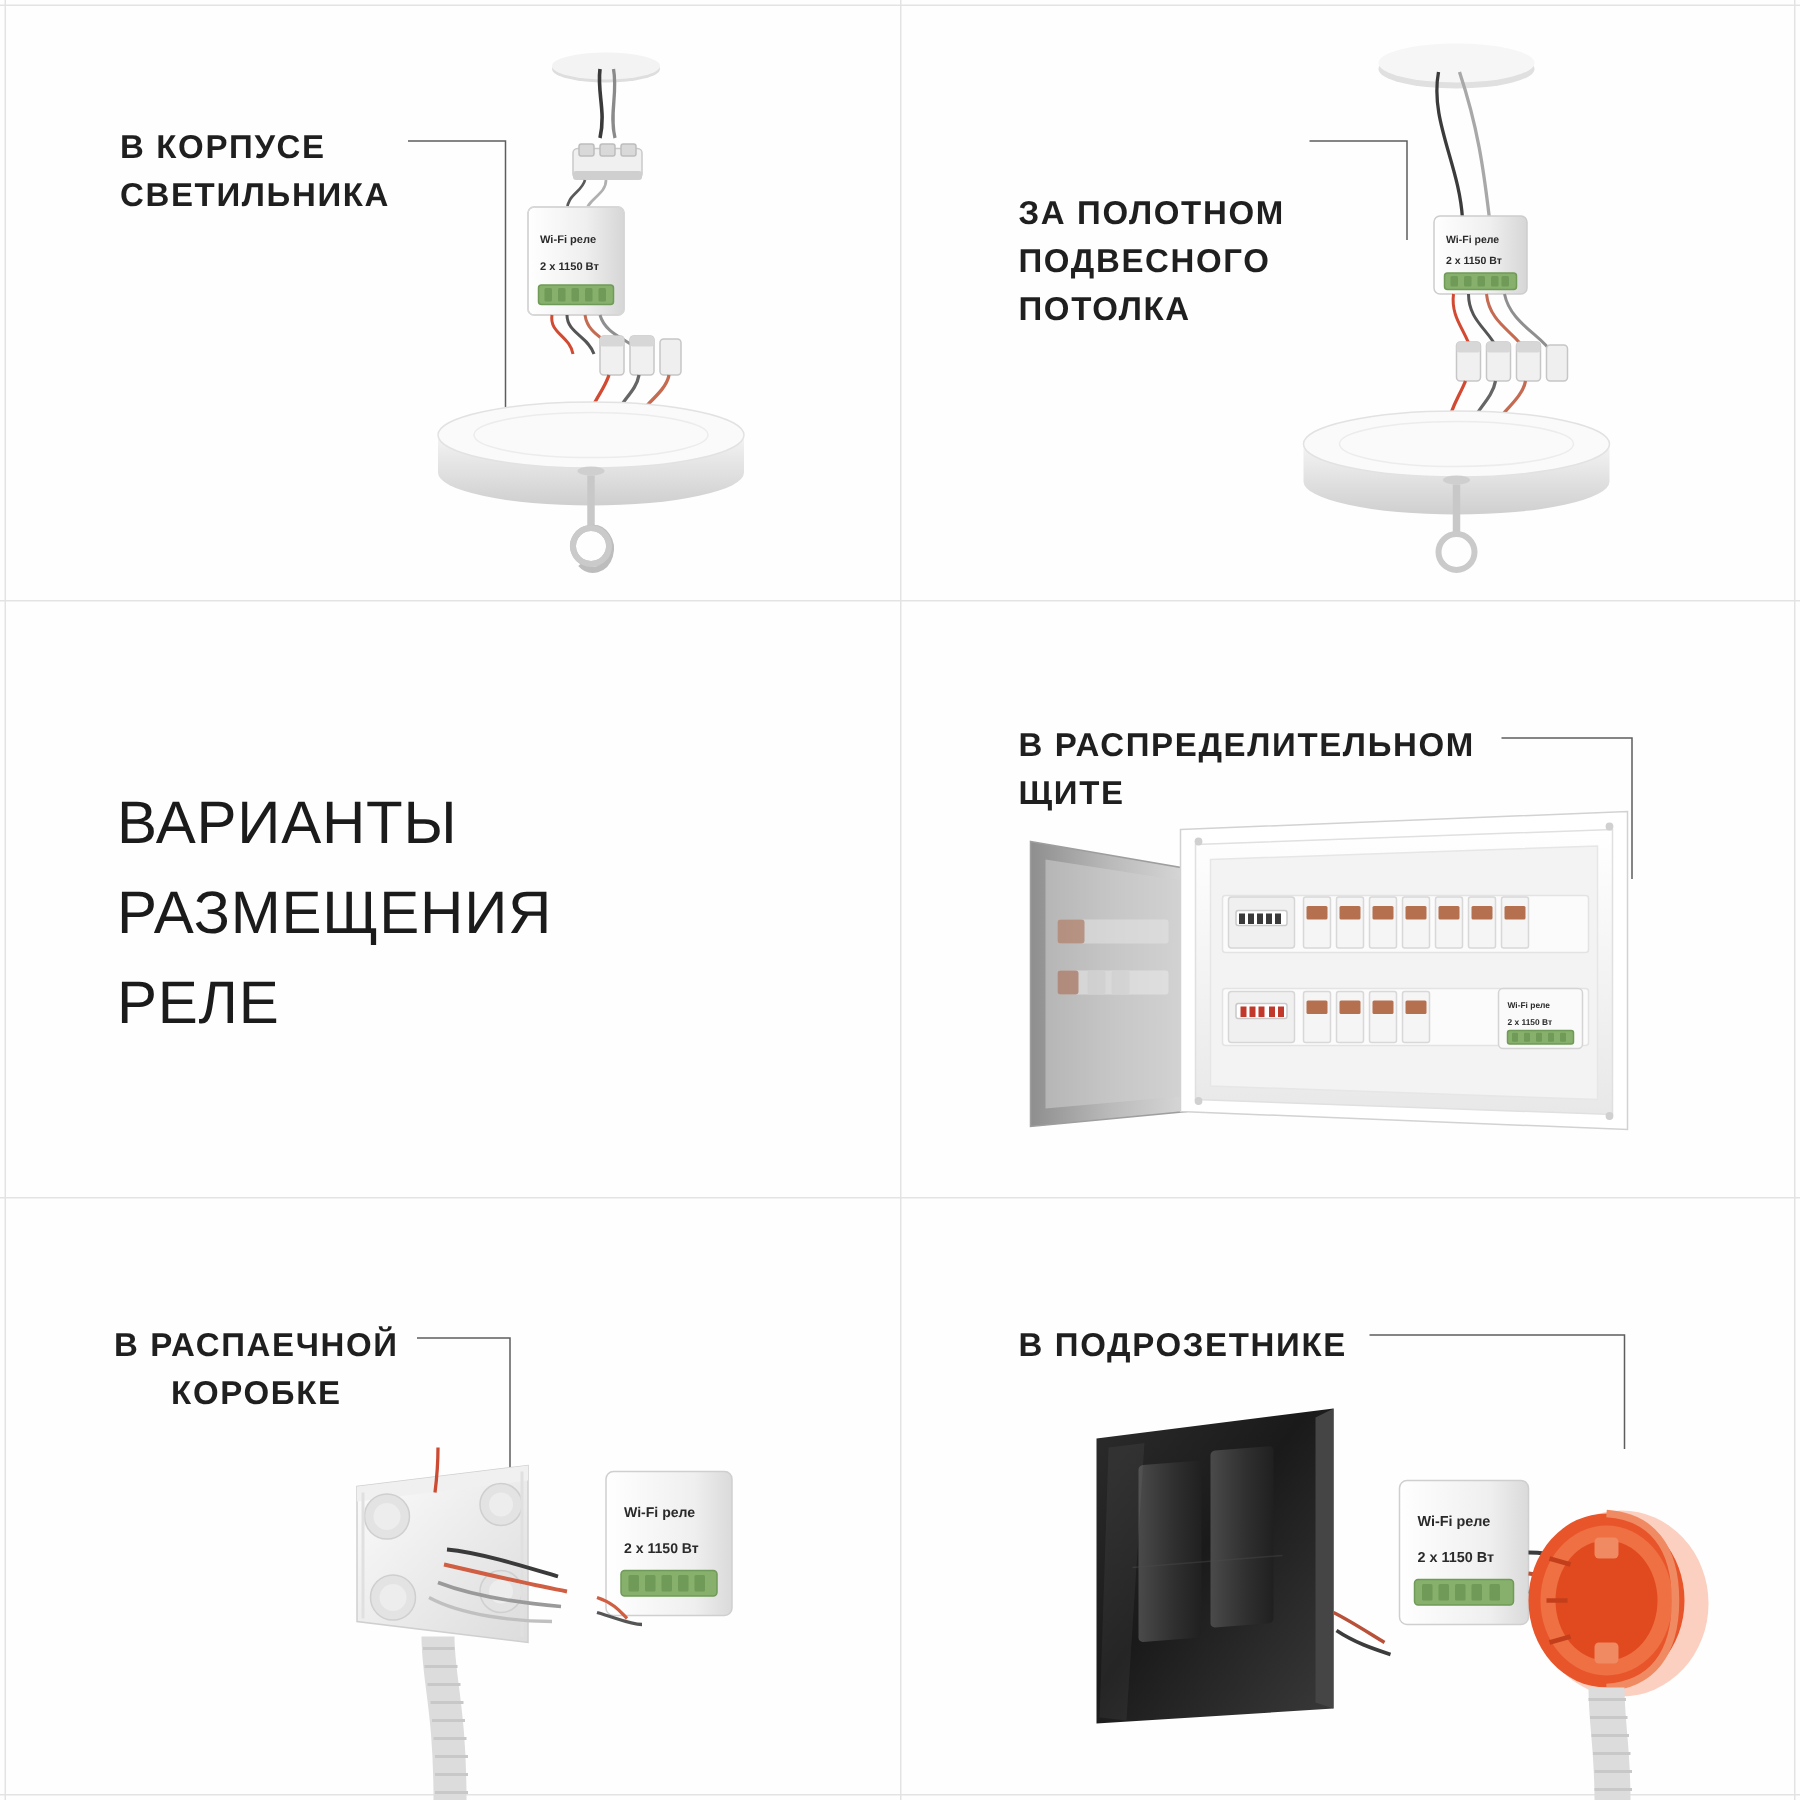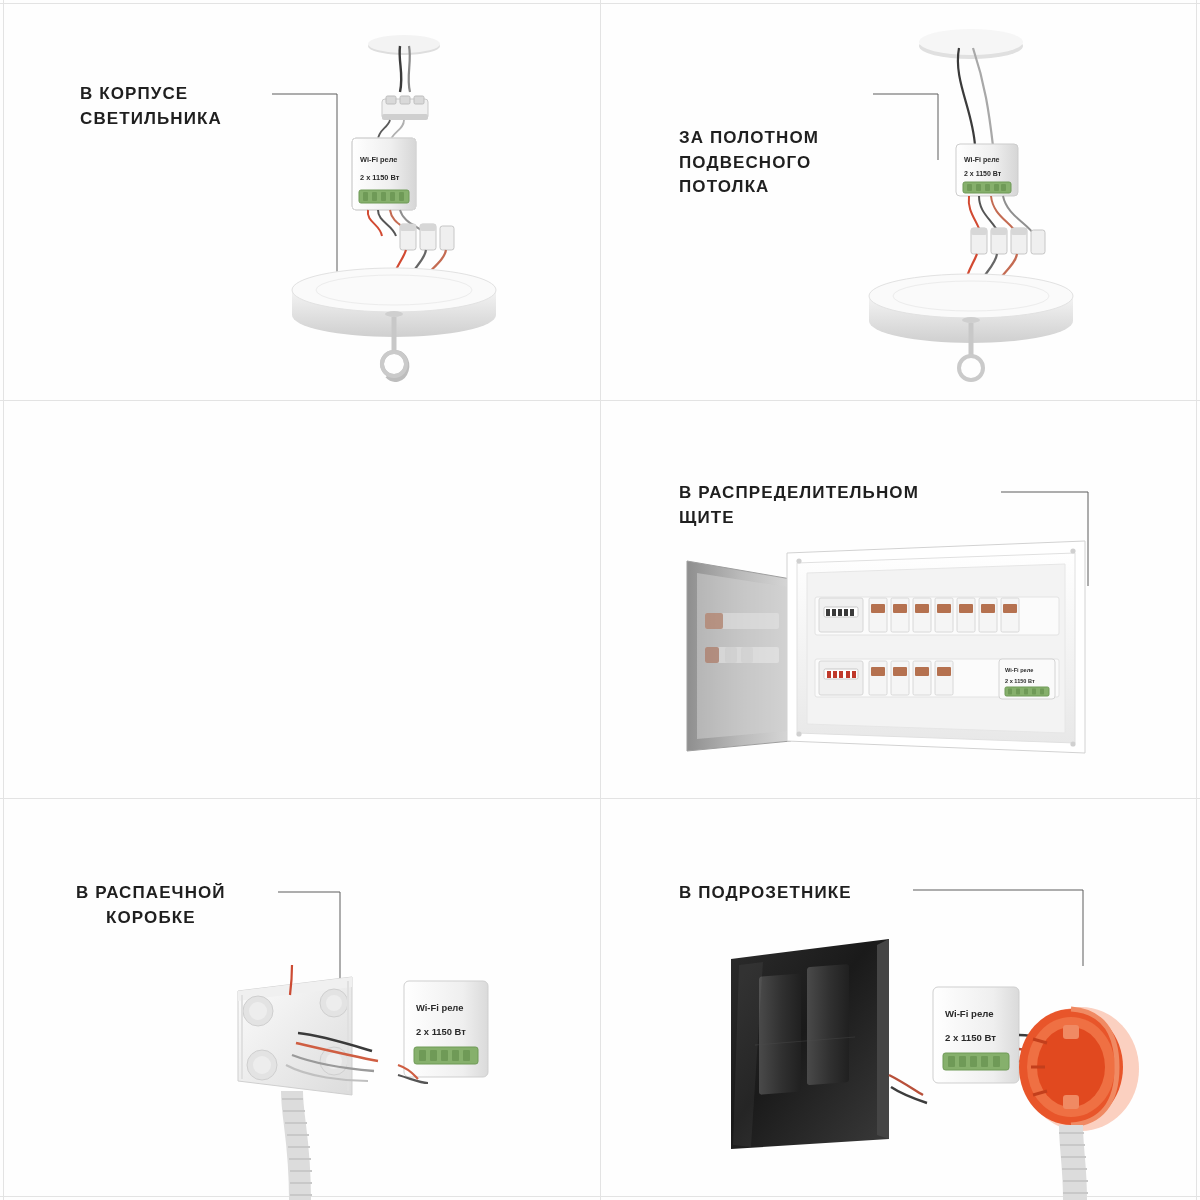--- a/index.html
+++ b/index.html
@@ -32,21 +32,21 @@
 
   .cell {
     position: absolute;
     box-sizing: border-box;
     overflow: hidden;
   }
 
   
   .label {
     position: absolute;
-    font-size: 17px;
+    font-size: 22px;
     font-weight: 700;
     letter-spacing: 1.1px;
     line-height: 1.45;
     color: #1f1f1f;
     text-transform: uppercase;
     white-space: pre-line;
   }
 
   .leader {
     position: absolute;
@@ -240,20 +240,25 @@
         <path d="M268 296 V321 A102 22 0 0 0 472 321 V296 Z" fill="url(#g_base2)"></path>
         <ellipse cx="370" cy="296" rx="102" ry="22" fill="#fafafa" stroke="#e2e2e2"></ellipse>
         <ellipse cx="370" cy="296" rx="78" ry="15" fill="none" stroke="#ececec"></ellipse>
         <ellipse cx="370" cy="320" rx="9" ry="3" fill="#cfcfcf"></ellipse>
       </g>
       <path d="M370 323 V356" stroke="#c8c8c8" stroke-width="5" fill="none"></path>
       <path d="M358 368 a12 12 0 1 0 24 0 a12 12 0 1 0 -24 0" stroke="#cacaca" stroke-width="4" fill="none"></path>
     </svg>
   </div>
 
+  <div class="cell" style="left:0;top:401px;width:600px;height:397px;">
+    <div class="title" style="left:78px;top:118px;">ВАРИАНТЫ
+РАЗМЕЩЕНИЯ
+РЕЛЕ</div>
+  </div>
 
   <div class="cell" style="left:601px;top:401px;width:599px;height:397px;">
     <div class="label" style="left:78px;top:80px;">В РАСПРЕДЕЛИТЕЛЬНОМ
 ЩИТЕ</div>
     <svg class="leader" style="left:0;top:0;" width="599" height="397">
       <path d="M400 91 H487 V185"></path>
     </svg>
     <svg class="art" viewBox="0 0 599 397" width="599" height="397">
       <defs>
         <linearGradient id="g_door" x1="0" y1="0" x2="1" y2="0">

